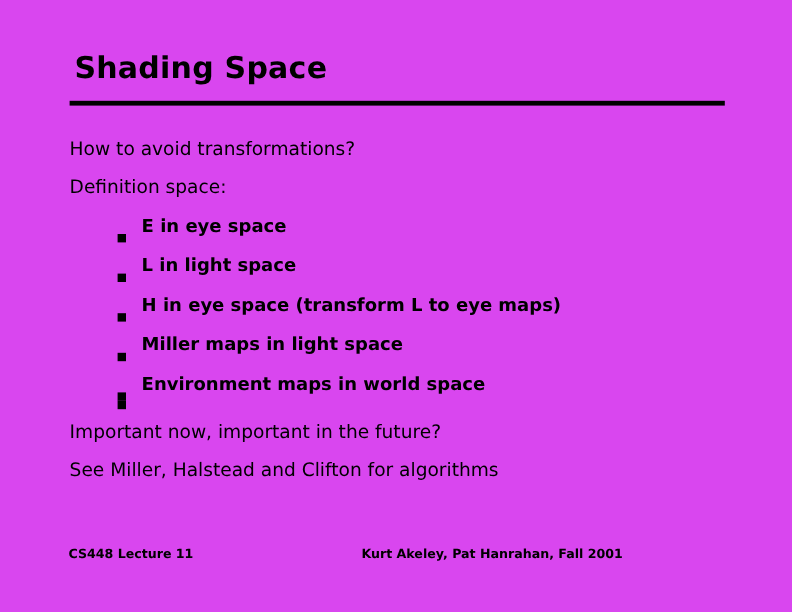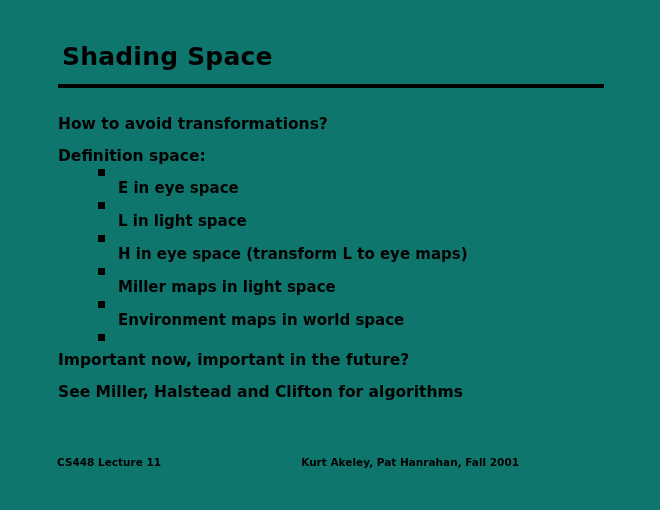--- a/index.html
+++ b/index.html
@@ -14,21 +14,21 @@
     color: #000000;
     position: relative;
     overflow: hidden;
   }
   .slide {
     position: absolute;
     left: 0;
     top: 0;
     width: 660px;
     height: 510px;
-    background: #0f766e;
+    background: #d946ef;
   }
   .slide-title {
     position: absolute;
     left: 62px;
     top: 42px;
     font-size: 25px;
     font-weight: bold;
     letter-spacing: 0.2px;
     color: #000000;
     white-space: nowrap;
@@ -42,33 +42,33 @@
     background: #000000;
   }
   .body-block {
     position: absolute;
     left: 58px;
     top: 108px;
     width: 560px;
   }
   .line-l1 {
     font-size: 15.5px;
-    font-weight: bold;
+    font-weight: normal;
     color: #000000;
     line-height: 32px;
     white-space: nowrap;
   }
   .bullet-list {
     margin: 0;
     padding: 0;
     list-style: none;
   }
   .bullet-item {
     display: flex;
-    align-items: flex-start;
+    align-items: flex-end;
     padding-left: 40px;
     line-height: 33px;
     white-space: nowrap;
   }
   .bullet-marker {
     width: 7px;
     height: 7px;
     background: #000000;
     display: inline-block;
     margin-right: 13px;

